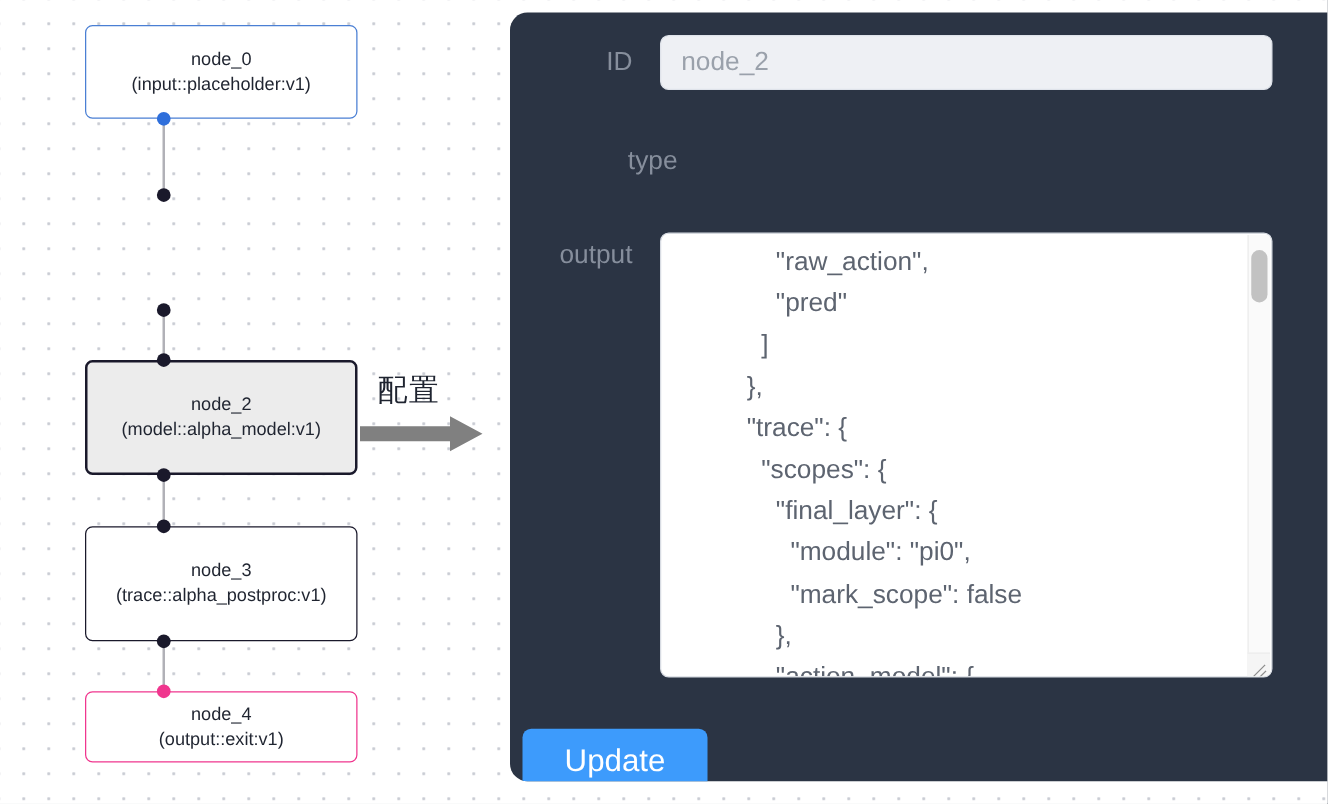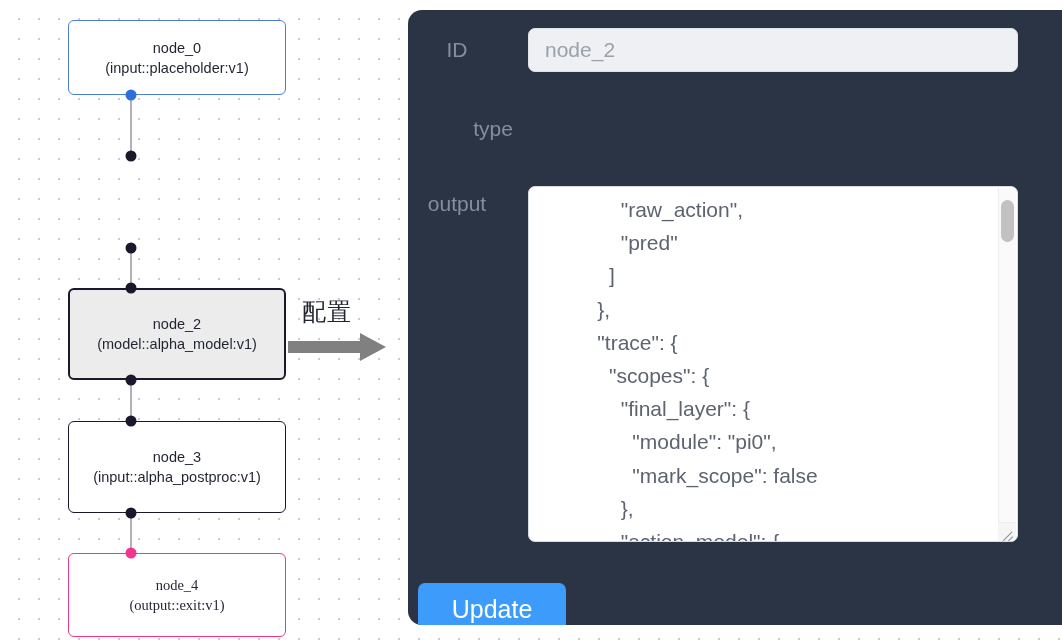--- a/index.html
+++ b/index.html
@@ -105,21 +105,21 @@
     box-sizing: border-box;
     overflow: hidden;
   }
   .field-row {
     position: absolute;
     display: flex;
     align-items: flex-start;
   }
   .field-label {
     width: 120px;
-    text-align: center;
+    text-align: right;
     padding-right: 22px;
     box-sizing: border-box;
     color: #868e9c;
     font-size: 21px;
     line-height: 44px;
     user-select: none;
   }
   .field-label.top-align { line-height: 36px; }
 
   .text-input {
@@ -242,26 +242,26 @@
   <div class="handle" style="left:131px; top:156px;"></div>
   <div class="handle" style="left:131px; top:248px;"></div>
 
   <div class="node selected" style="left:22px; top:288px; width:218px; height:92px;">
     <span class="node-text"><span>node_2</span><br><span>(model::alpha_model:v1)</span></span>
   </div>
   <div class="handle" style="left:131px; top:288px;"></div>
   <div class="handle" style="left:131px; top:380px;"></div>
 
   <div class="node" style="left:22px; top:421px; width:218px; height:92px;">
-    <span class="node-text"><span>node_3</span><br><span>(input::alpha_postproc:v1)</span></span>
+    <span class="node-text"><span>node_3</span><br><span>(trace::alpha_postproc:v1)</span></span>
   </div>
   <div class="handle" style="left:131px; top:421px;"></div>
   <div class="handle" style="left:131px; top:513px;"></div>
 
-  <div class="node output-node" style="left:22px; top:553px; width:218px; height:84px;font-family:Liberation Serif, serif;">
+  <div class="node output-node" style="left:22px; top:553px; width:218px; height:57px;">
     <span class="node-text"><span>node_4</span><br><span>(output::exit:v1)</span></span>
   </div>
   <div class="handle pink" style="left:131px; top:553px;"></div>
 
 </div>
 
 <div id="annotation">
   <div class="anno-label">配置</div>
   <div class="arrow-wrap">
     <svg width="100" height="30" viewBox="0 0 100 30" xmlns="http://www.w3.org/2000/svg">

